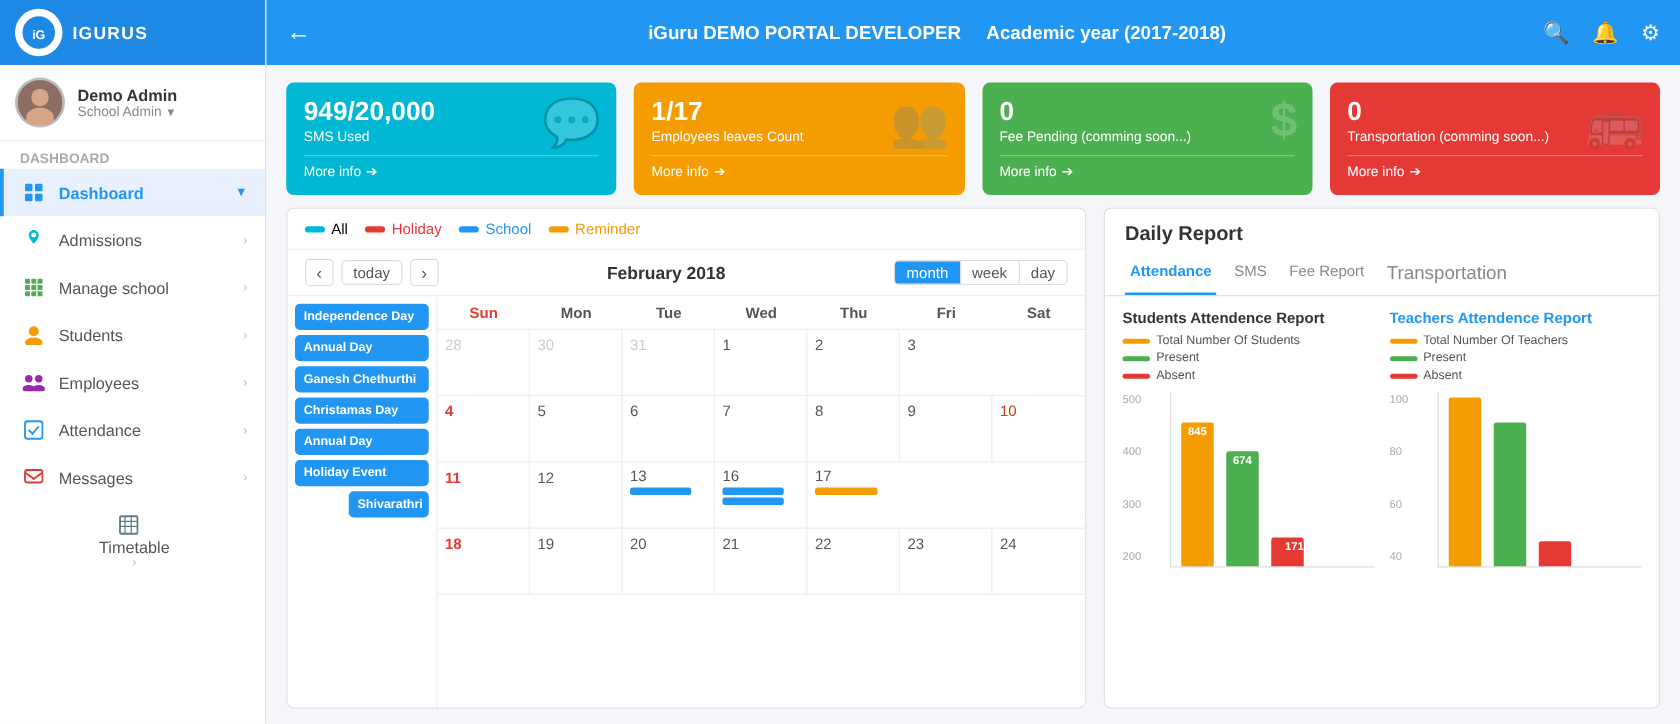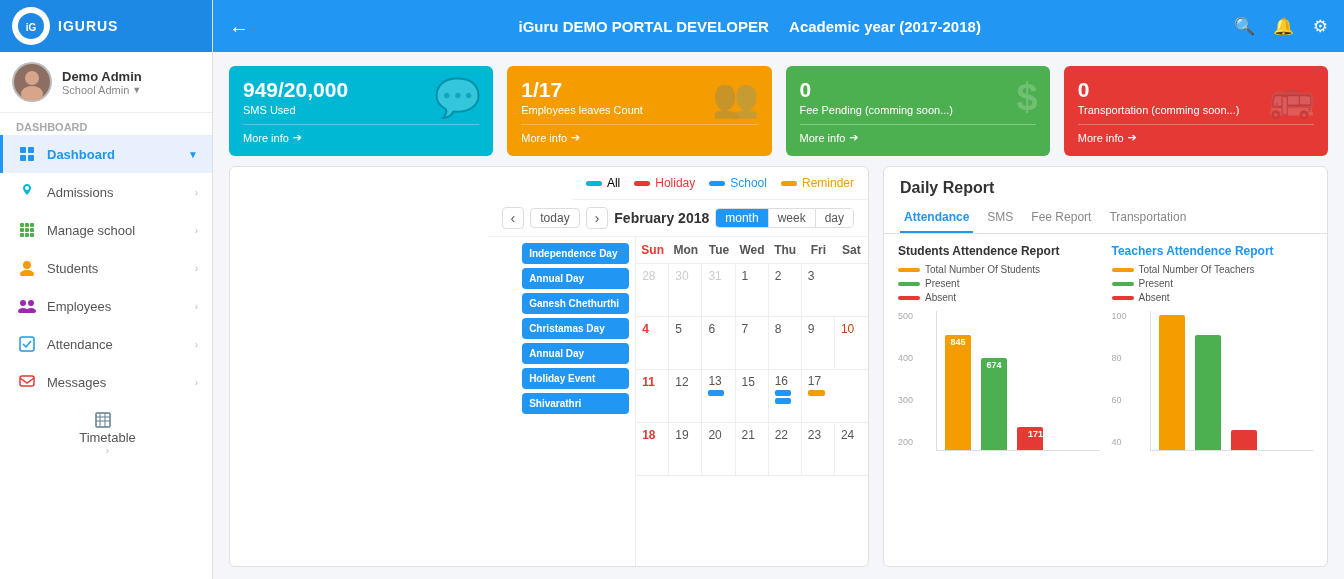--- a/index.html
+++ b/index.html
@@ -198,21 +198,21 @@
       <div style="font-size:11px;border-top:1px solid rgba(255,255,255,0.3);margin-top:8px;padding-top:6px;cursor:pointer;display:flex;align-items:center;gap:4px;">
         <span>More info</span>
         <span>➔</span>
       </div>
     </div>
 
   </div>
 
   <div style="display:flex;flex:1;gap:14px;padding:0 16px 12px;overflow:hidden;">
 
-    <div style="flex:0 0 640px;background:#fff;border-radius:6px;border:1px solid #e0e0e0;display:flex;flex-direction:column;overflow:hidden;align-items:flex-end;">
+    <div style="flex:0 0 640px;background:#fff;border-radius:6px;border:1px solid #e0e0e0;display:flex;flex-direction:column;overflow:hidden;">
 
       <div style="display:flex;align-items:center;gap:14px;padding:9px 14px;border-bottom:1px solid #f0f0f0;flex-shrink:0;">
         <div style="display:flex;align-items:center;gap:5px;font-size:12px;cursor:pointer;">
           <span style="width:16px;height:5px;border-radius:3px;background:#00b8d4;display:inline-block;"></span>
           <span>All</span>
         </div>
         <div style="display:flex;align-items:center;gap:5px;font-size:12px;cursor:pointer;">
           <span style="width:16px;height:5px;border-radius:3px;background:#e53935;display:inline-block;"></span>
           <span style="color:#e53935;font-weight:500;">Holiday</span>
         </div>
@@ -240,21 +240,21 @@
 
       <div style="display:flex;flex:1;overflow:hidden;">
 
         <div style="width:120px;border-right:1px solid #eee;padding:6px;display:flex;flex-direction:column;gap:4px;overflow-y:auto;flex-shrink:0;">
           <div style="background:#2196f3;color:#fff;border-radius:4px;padding:5px 7px;font-size:10px;font-weight:600;cursor:pointer;">Independence Day</div>
           <div style="background:#2196f3;color:#fff;border-radius:4px;padding:5px 7px;font-size:10px;font-weight:600;cursor:pointer;">Annual Day</div>
           <div style="background:#2196f3;color:#fff;border-radius:4px;padding:5px 7px;font-size:10px;font-weight:600;cursor:pointer;">Ganesh Chethurthi</div>
           <div style="background:#2196f3;color:#fff;border-radius:4px;padding:5px 7px;font-size:10px;font-weight:600;cursor:pointer;">Christamas Day</div>
           <div style="background:#2196f3;color:#fff;border-radius:4px;padding:5px 7px;font-size:10px;font-weight:600;cursor:pointer;">Annual Day</div>
           <div style="background:#2196f3;color:#fff;border-radius:4px;padding:5px 7px;font-size:10px;font-weight:600;cursor:pointer;">Holiday Event</div>
-          <div style="background:#2196f3;color:#fff;border-radius:4px;padding:5px 7px;font-size:10px;font-weight:600;cursor:pointer;">Shivarathri</div>
+          <div style="background:#2196f3;color:#fff;border-radius:4px;padding:5px 7px;font-size:10px;font-weight:600;cursor:pointer;margin-left:43px;">Shivarathri</div>
         </div>
 
         <div style="flex:1;overflow-y:auto;">
 
           <div style="display:grid;grid-template-columns:repeat(7,1fr);border-bottom:1px solid #eee;">
             <div style="text-align:center;padding:6px 4px;font-size:12px;font-weight:600;color:#e53935;">Sun</div>
             <div style="text-align:center;padding:6px 4px;font-size:12px;font-weight:600;color:#555;">Mon</div>
             <div style="text-align:center;padding:6px 4px;font-size:12px;font-weight:600;color:#555;">Tue</div>
             <div style="text-align:center;padding:6px 4px;font-size:12px;font-weight:600;color:#555;">Wed</div>
             <div style="text-align:center;padding:6px 4px;font-size:12px;font-weight:600;color:#555;">Thu</div>
@@ -281,21 +281,20 @@
             <div style="border-right:none;padding:4px 6px;min-height:52px;"><span style="font-size:12px;color:#c2410c;">10</span></div>
           </div>
 
           <div style="display:grid;grid-template-columns:repeat(7,1fr);border-bottom:1px solid #eee;min-height:52px;">
             <div style="border-right:1px solid #eee;padding:4px 6px;min-height:52px;"><span style="font-size:12px;color:#e53935;font-weight:700;">11</span></div>
             <div style="border-right:1px solid #eee;padding:4px 6px;min-height:52px;"><span style="font-size:12px;color:#555;">12</span></div>
             <div style="border-right:1px solid #eee;padding:4px 6px;min-height:52px;display:flex;flex-direction:column;gap:2px;">
                 <span style="font-size:12px;color:#555;">13</span>
                 <div style="background:#2196f3;height:6px;border-radius:2px;width:80%;"></div>
               </div>
-            <div style="border-right:1px solid #eee;padding:4px 6px;min-height:52px;"><span style="font-size:12px;color:#555;">15</span></div>
             <div style="border-right:1px solid #eee;padding:4px 6px;min-height:52px;display:flex;flex-direction:column;gap:2px;">
                 <span style="font-size:12px;color:#555;">16</span>
                 <div style="background:#2196f3;height:6px;border-radius:2px;width:80%;"></div>
                 <div style="background:#2196f3;height:6px;border-radius:2px;width:80%;"></div>
               </div>
             <div style="border-right:none;padding:4px 6px;min-height:52px;display:flex;flex-direction:column;gap:2px;">
                 <span style="font-size:12px;color:#555;">17</span>
                 <div style="background:#f59c00;height:6px;border-radius:2px;width:80%;"></div>
               </div>
           </div>
@@ -313,21 +312,21 @@
       </div>
     </div>
 
     <div style="flex:1;background:#fff;border-radius:6px;border:1px solid #e0e0e0;display:flex;flex-direction:column;overflow:hidden;">
       <div style="padding:12px 16px 0;font-size:16px;font-weight:600;color:#333;flex-shrink:0;">Daily Report</div>
 
       <div style="display:flex;border-bottom:1px solid #e0e0e0;padding:0 16px;flex-shrink:0;gap:10px;margin-top:6px;">
         <div style="padding:7px 4px;font-size:12px;color:#2196f3;cursor:pointer;border-bottom:2px solid #2196f3;font-weight:600;">Attendance</div>
         <div style="padding:7px 4px;font-size:12px;color:#888;cursor:pointer;border-bottom:2px solid transparent;">SMS</div>
         <div style="padding:7px 4px;font-size:12px;color:#888;cursor:pointer;border-bottom:2px solid transparent;">Fee Report</div>
-        <div style="padding:7px 4px;font-size:12px;color:#888;cursor:pointer;border-bottom:2px solid transparent;">Transportation</div>
+        <div style="padding:7px 4px;font-size:15px;color:#888;cursor:pointer;border-bottom:2px solid transparent;">Transportation</div>
       </div>
 
       <div style="flex:1;padding:10px 14px;overflow-y:auto;display:flex;gap:12px;">
 
         <div style="flex:1;">
           <div style="font-size:12px;font-weight:700;color:#333;margin-bottom:6px;">Students Attendence Report</div>
 
           <div style="display:flex;flex-direction:column;gap:3px;margin-bottom:8px;">
             <div style="display:flex;align-items:center;gap:5px;font-size:10px;color:#555;">
               <span style="width:22px;height:4px;border-radius:2px;background:#f59c00;display:inline-block;"></span>

